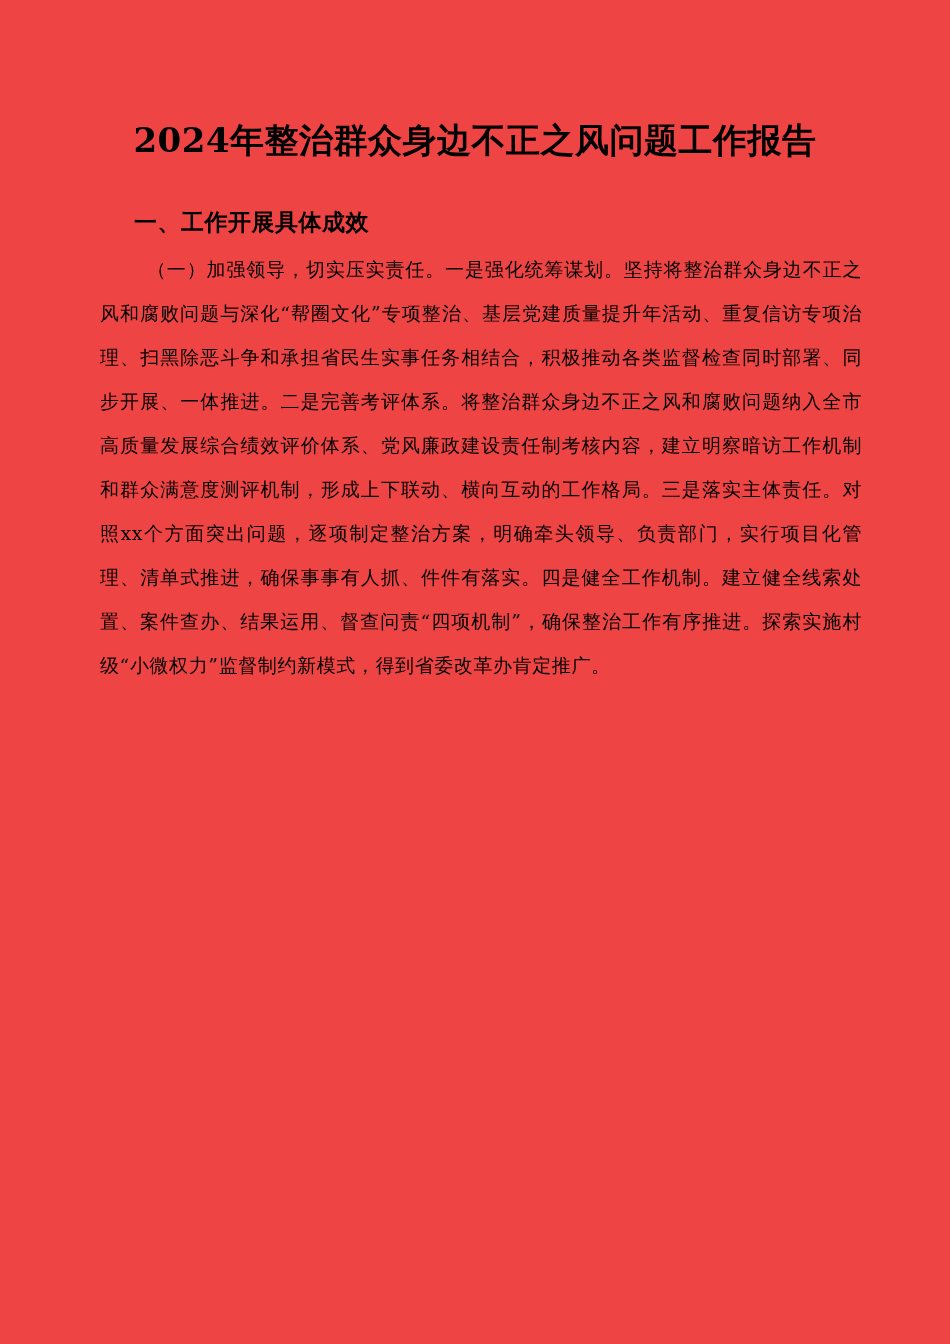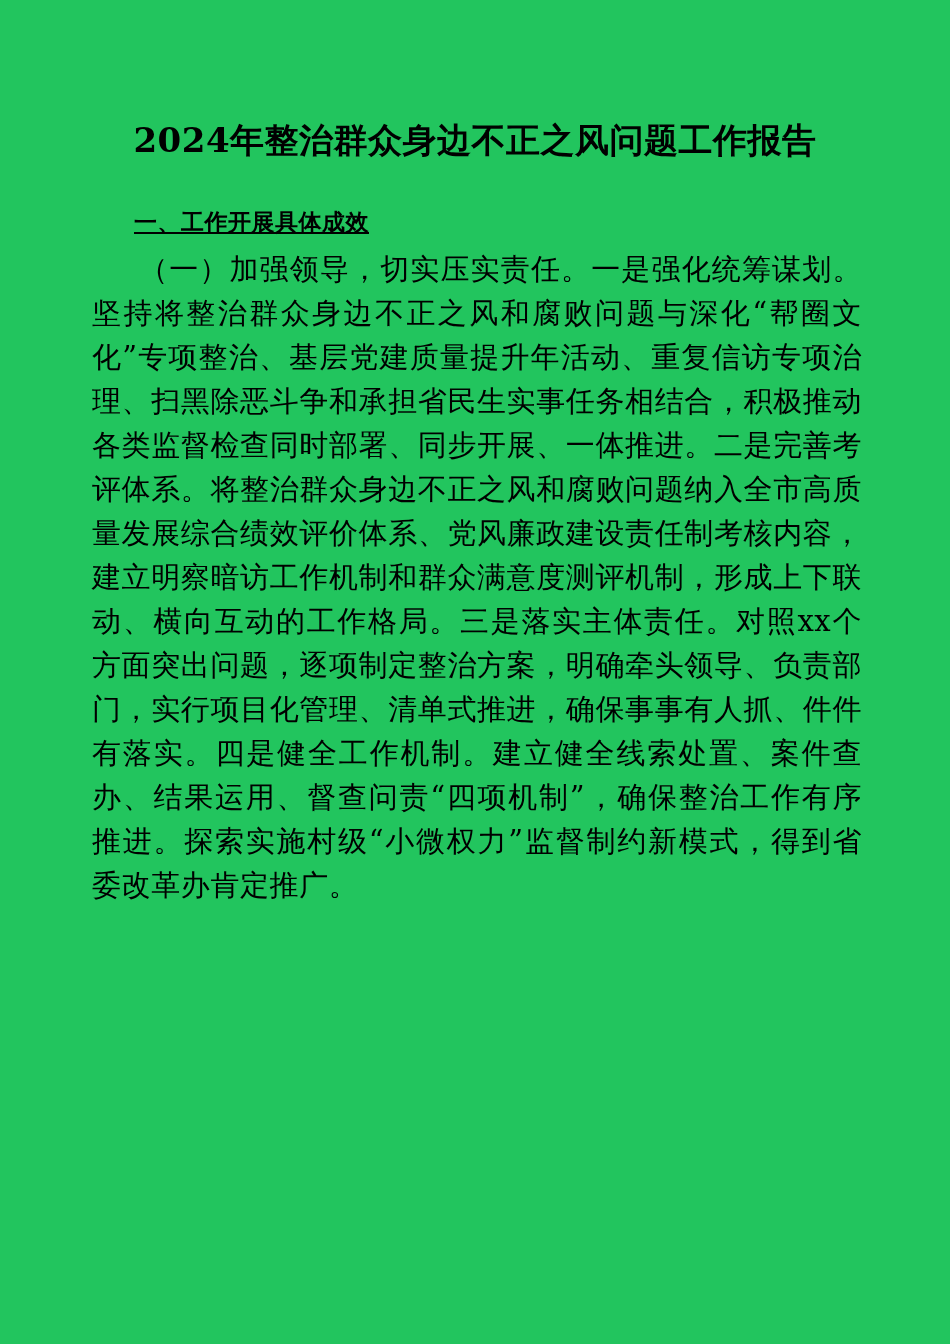--- a/index.html
+++ b/index.html
@@ -12,49 +12,48 @@
     height: 1344px;
     font-family: "DejaVu Serif", "Liberation Serif", serif;
     color: #000000;
     overflow: hidden;
   }
   .page {
     box-sizing: border-box;
     width: 950px;
     height: 1344px;
     padding: 118px 88px 40px 88px;
-    background: #22c55e;
+    background: #ef4444;
     position: relative;
   }
   .doc-title {
     font-family: "DejaVu Serif", "Liberation Serif", serif;
     font-weight: bold;
     font-size: 34px;
     line-height: 1.3;
     text-align: center;
     letter-spacing: 0.5px;
     margin: 0 0 42px 0;
     white-space: nowrap;
   }
   .section-heading {
     font-family: "DejaVu Sans", "Liberation Sans", sans-serif;
     font-weight: bold;
     font-size: 23px;
     line-height: 1.6;
     margin: 0 0 6px 0;
     text-indent: 46px;
     letter-spacing: 0.5px;
-    text-decoration: underline;
   }
   .para {
-    font-size: 29px;
+    font-size: 19px;
     line-height: 44px;
     text-align: justify;
     text-justify: inter-ideograph;
-    margin: 0 0 2px 4px;
+    margin: 0 0 2px 12px;
     text-indent: 47px;
     letter-spacing: 0.6px;
   }
   .spacer-para {
     height: 10px;
   }
 </style>
 </head>
 <body>
 

